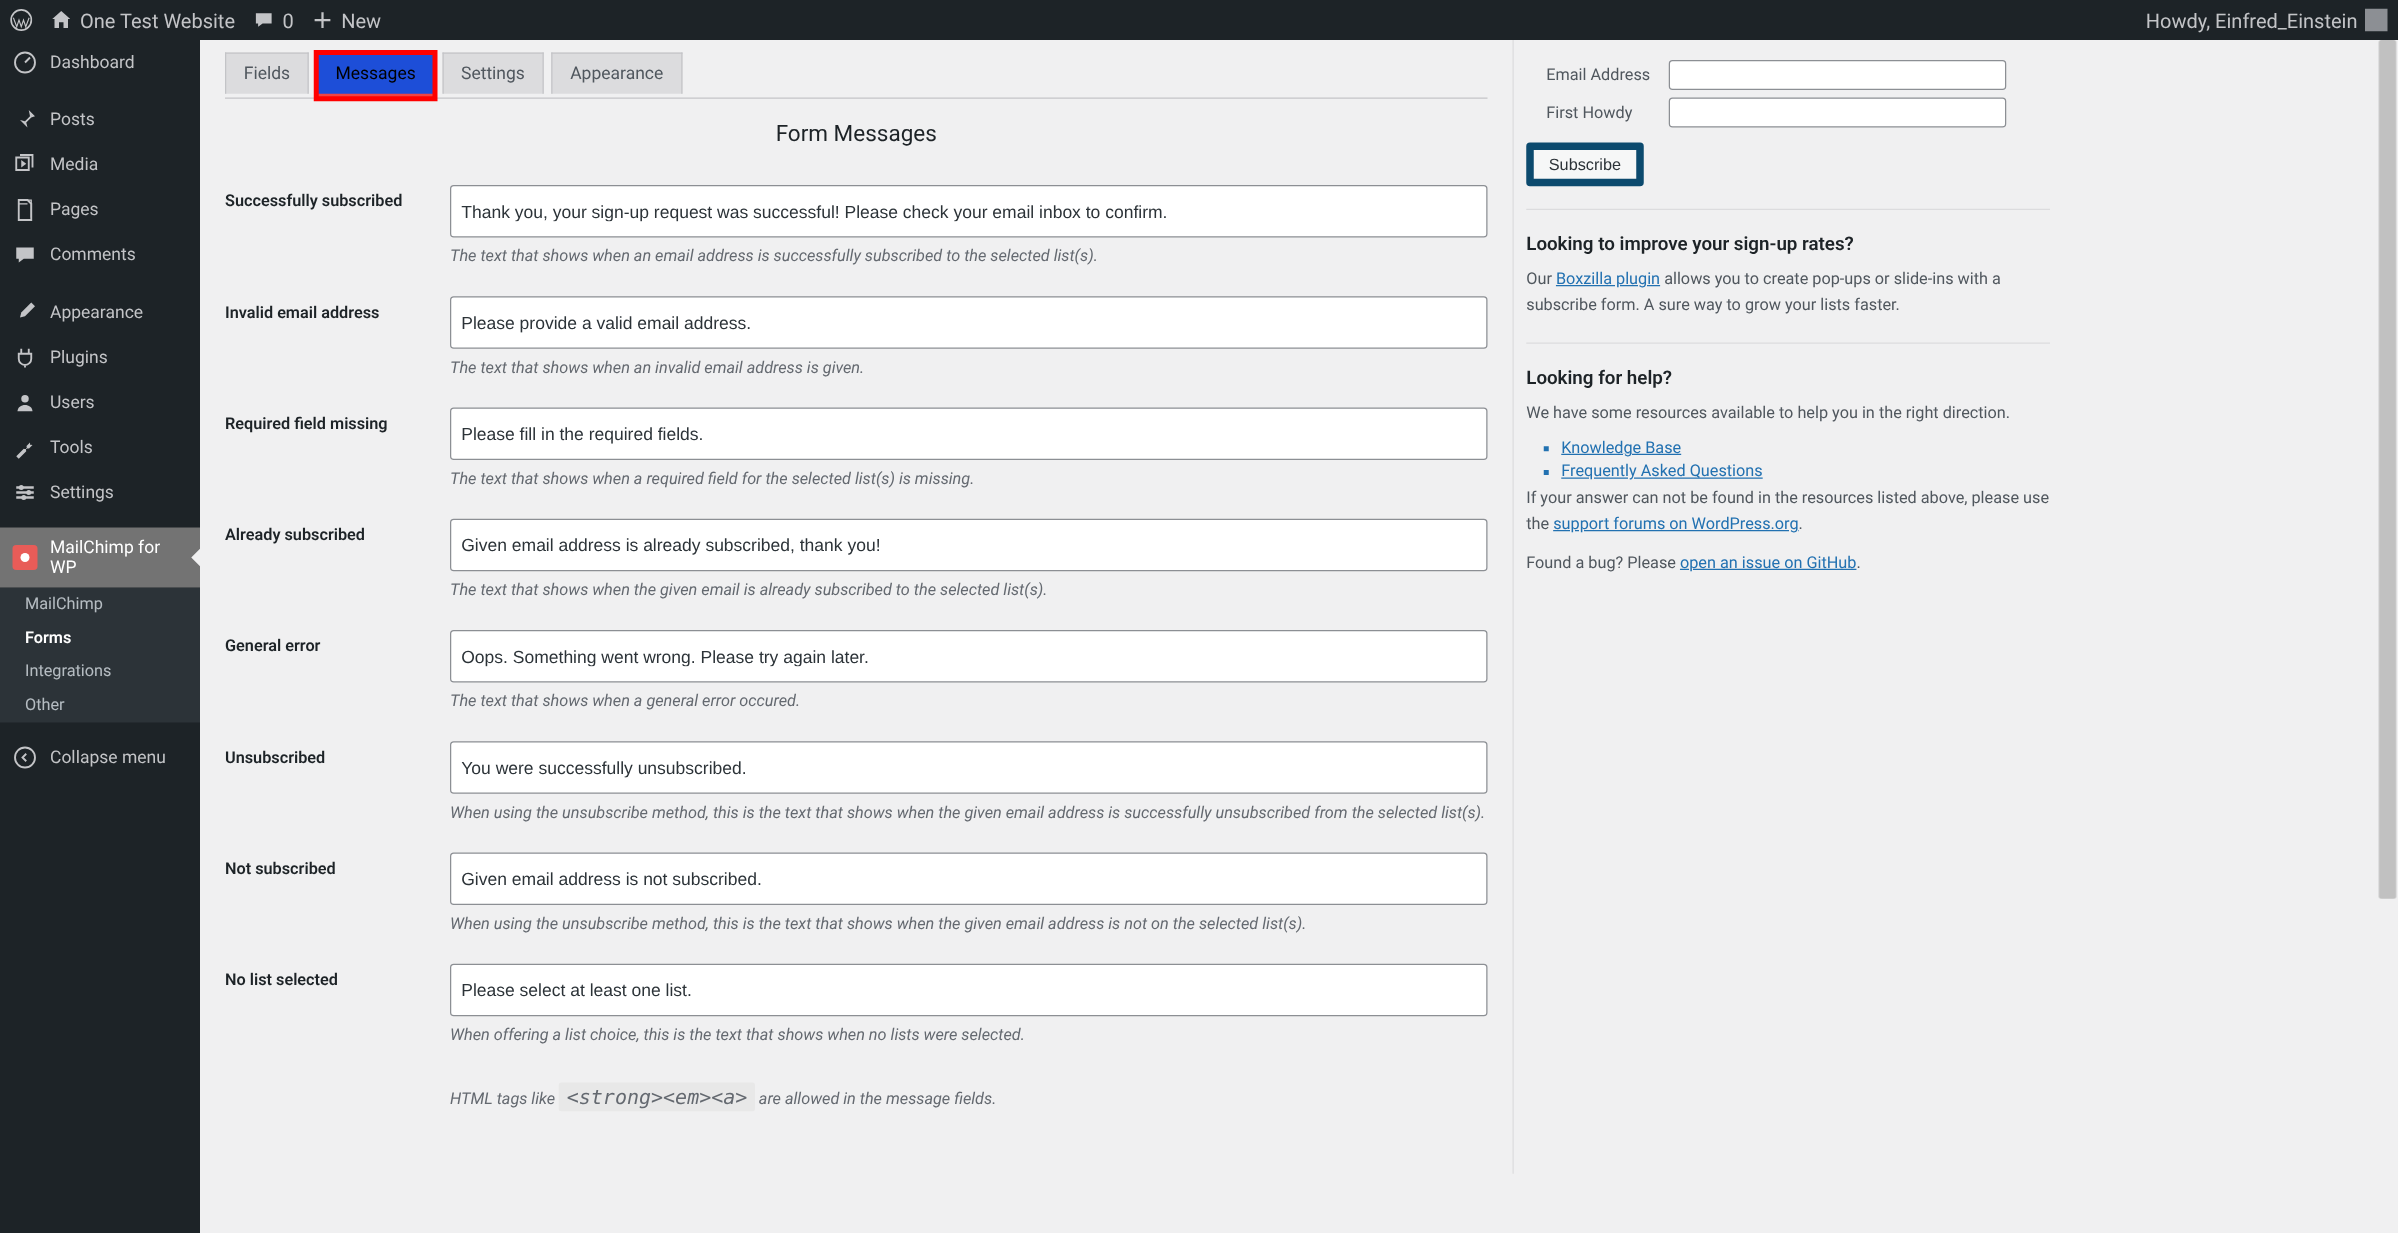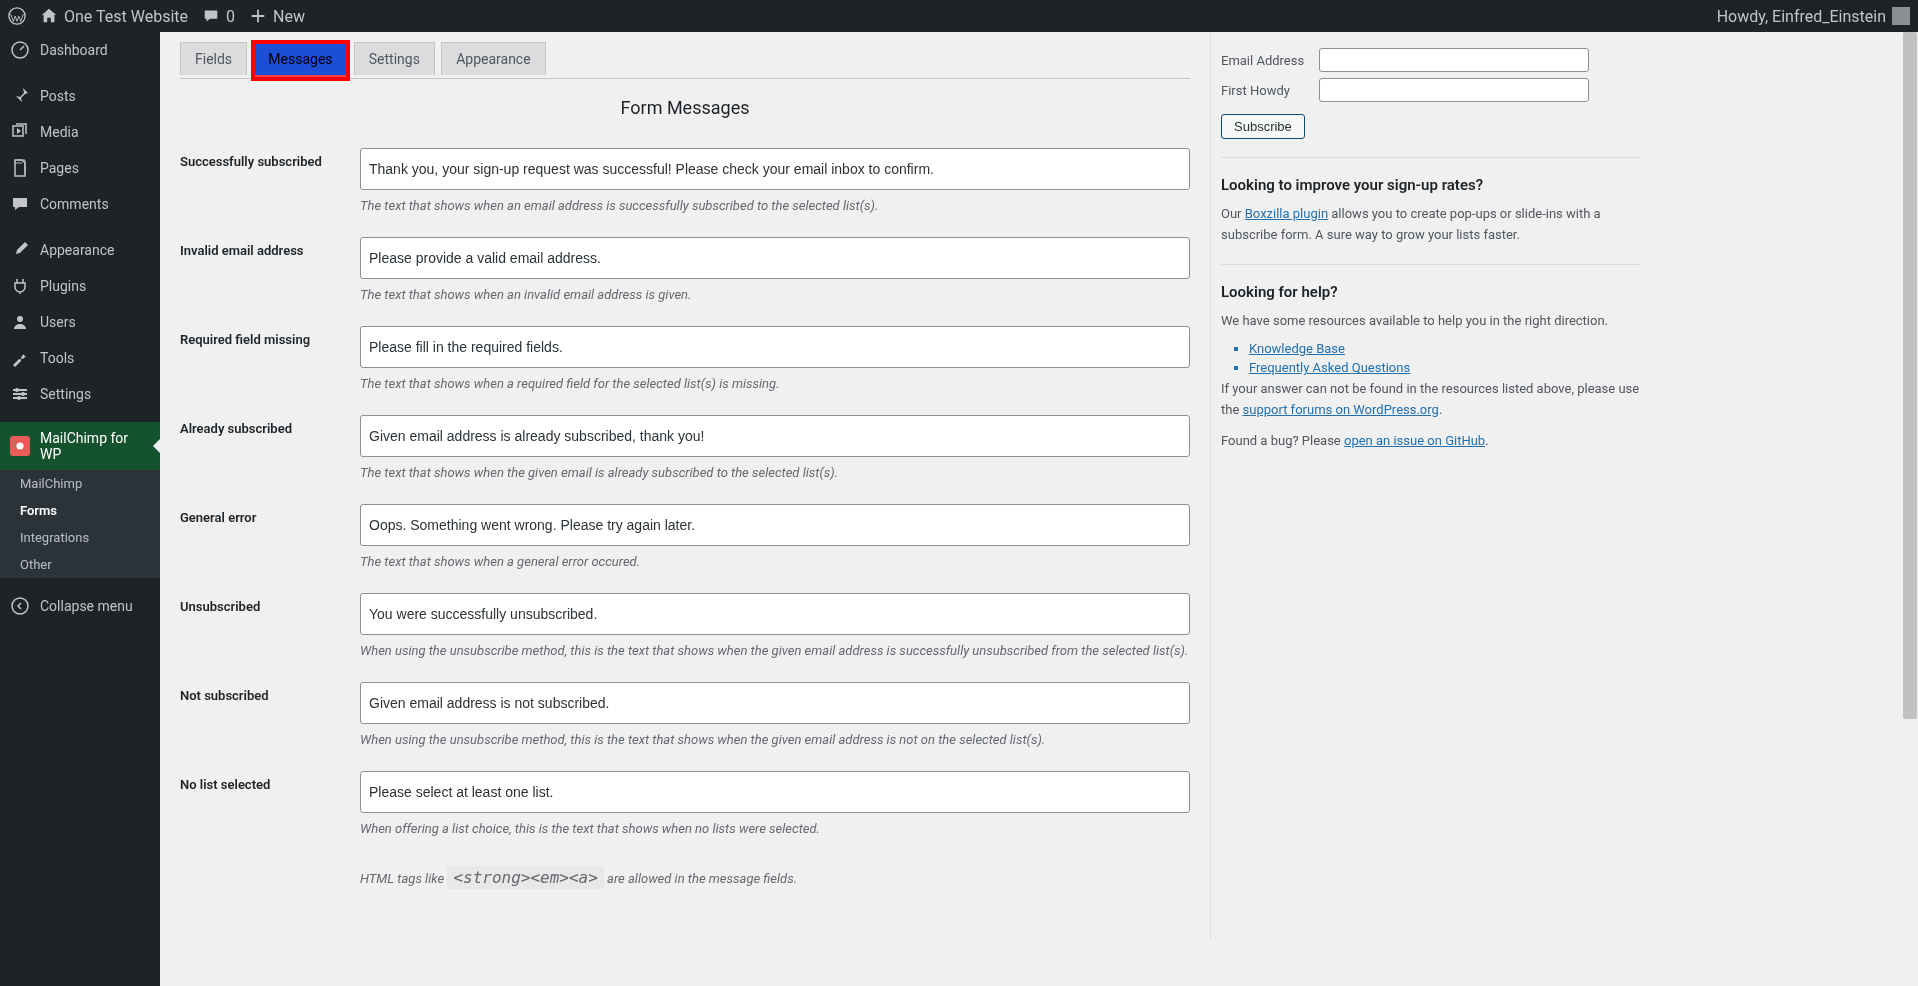--- a/index.html
+++ b/index.html
@@ -10,21 +10,21 @@
 #adminbar .left, #adminbar .right { display:flex; align-items:center; gap:14px; }
 #adminbar a, #adminbar span.item { color:#c3c4c7; text-decoration:none; font-size:16px; display:inline-flex; align-items:center; gap:6px; cursor:pointer; }
 #adminbar .avatar { width:18px; height:18px; background:#8c8f94; display:inline-block; }
 .ab-icon { width:18px; height:18px; fill:currentColor; display:inline-block; }
 
 
 #adminmenu { position:fixed; top:32px; left:0; bottom:0; width:160px; background:#1d2327; color:#c3c4c7; overflow-y:auto; }
 #adminmenu ul { list-style:none; }
 #adminmenu li a { display:flex; align-items:center; gap:10px; padding:8px 10px; color:#c3c4c7; text-decoration:none; font-size:14px; cursor:pointer; }
 #adminmenu li.sep { height:10px; }
-#adminmenu li.current > a { background:#14532d; color:#fff; position:relative; }
+#adminmenu li.current > a { background:#737373; color:#fff; position:relative; }
 #adminmenu li.current > a:after { content:""; position:absolute; right:-1px; top:50%; margin-top:-8px; border:8px solid transparent; border-right-color:#f0f0f1; }
 #adminmenu .submenu { background:#2c3338; }
 #adminmenu .submenu li a { padding:6px 12px 6px 20px; font-size:13px; color:rgba(240,246,252,.7); }
 #adminmenu .submenu li.current-sub a { color:#fff; font-weight:600; }
 .menu-icon { width:20px; height:20px; fill:currentColor; flex:none; }
 .mc-icon { width:20px; height:20px; background:#e85c58; border-radius:3px; flex:none; display:flex; align-items:center; justify-content:center; }
 
 
 #wpcontent { margin-left:160px; margin-top:32px; min-height:calc(100vh - 32px); }
 #wpbody { display:flex; }
@@ -46,24 +46,24 @@
 code.inline { background:#e8e8e8; padding:2px 6px; border-radius:2px; font-family:Consolas,Monaco,monospace; font-size:16px; }
 
 
 .side-col h3 { font-size:15px; font-weight:600; margin:18px 0 10px; color:#1d2327; }
 .side-col hr { border:none; border-top:1px solid #dcdcde; margin:18px 0; }
 .side-col p { color:#50575e; line-height:1.6; margin:0 0 10px; }
 .side-col a { color:#2271b1; text-decoration:underline; }
 .side-col ul { list-style:square; padding-left:28px; color:#2271b1; }
 .side-col ul li { margin:4px 0; }
 .side-col ul li a { text-decoration:underline; }
-.signup-row { display:flex; align-items:center; margin:6px 0; }
+.signup-row { display:flex; align-items:center; margin:6px 16px; }
 .signup-row label { width:98px; color:#50575e; }
 .signup-row input { flex:1; max-width:270px; padding:2px 6px; border:1px solid #8c8f94; border-radius:3px; background:#fff; height:24px; }
-.button { display:inline-block; padding:4px 12px; background:#f6f7f7; border:1px solid #0c4a6e; border-radius:3px; color:#2c3338; cursor:pointer; font-size:13px; margin-top:6px; }
+.button { display:inline-block; padding:4px 12px; background:#f6f7f7; border:6px solid #0c4a6e; border-radius:3px; color:#2c3338; cursor:pointer; font-size:13px; margin-top:6px; }
 
 .scrollbar-v { position:fixed; right:0; top:32px; bottom:0; width:16px; background:#f0f0f1; }
 .scrollbar-v .thumb { position:absolute; left:1px; right:1px; top:0; height:72%; background:#c1c1c1; border-radius:2px; }
 </style>
 </head>
 <body>
 
 <div id="adminbar">
   <div class="left">
     <a>

